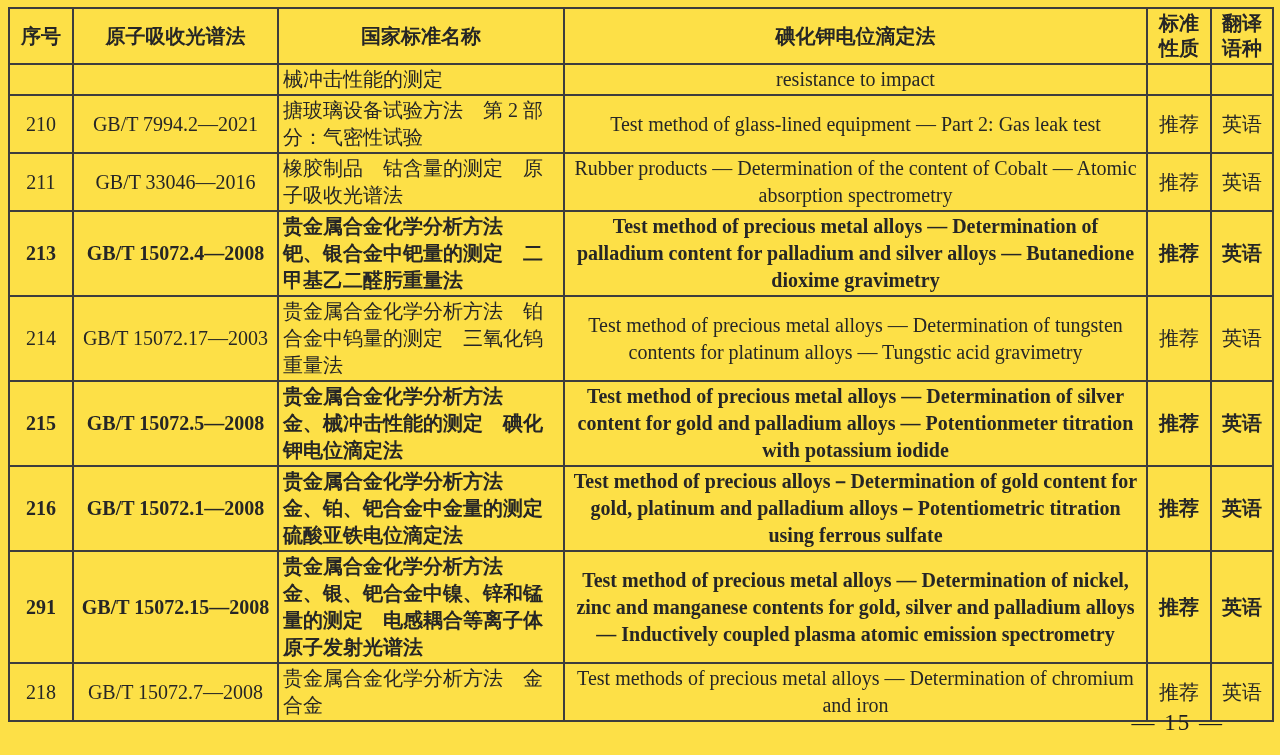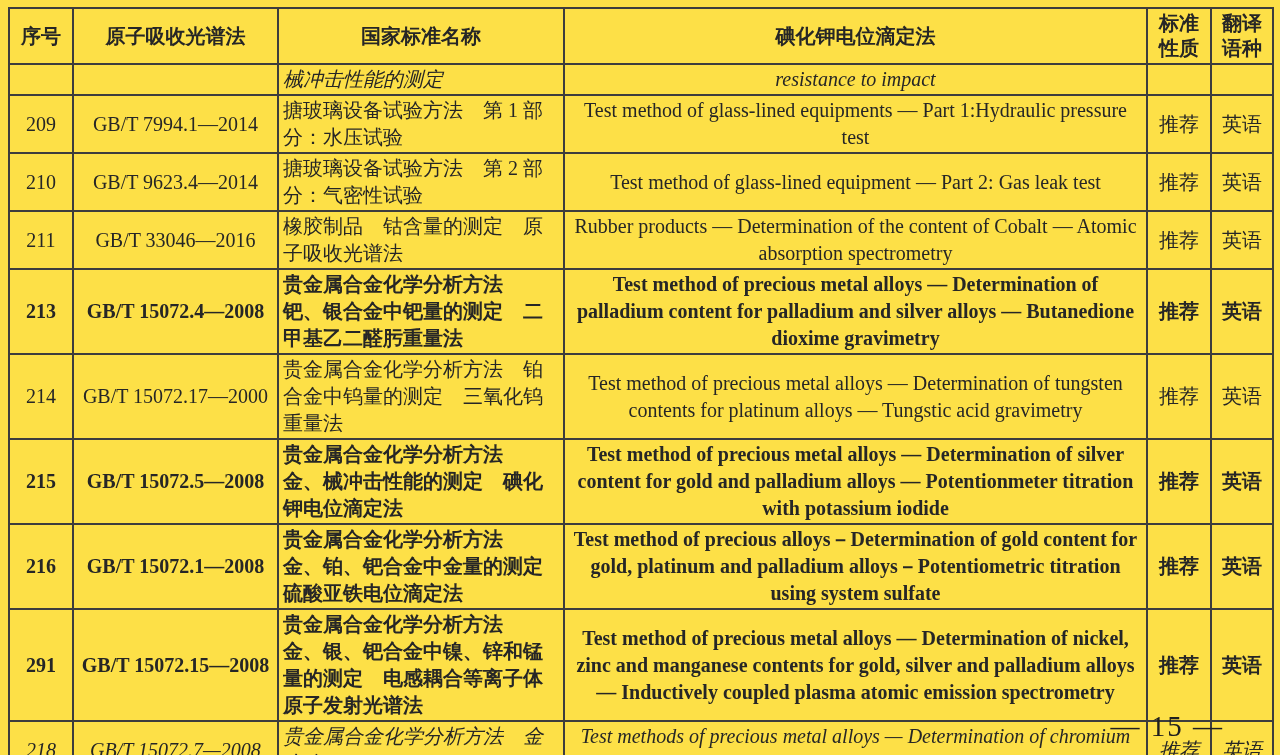--- a/index.html
+++ b/index.html
@@ -40,28 +40,28 @@
     padding:1px 4px;
   }
   td.ctr{text-align:center;}
   td.cn{text-align:left;padding-left:7px;padding-right:4px;}
   td.en{
     text-align:center;
     font-size:19px;
     line-height:26px;
     padding-left:10px;padding-right:10px;margin-top:41px;
   }
-  tr.rh1 td{height:26px;font-style:italic;}
+  tr.rh1 td{height:26px;}
   tr.rh2 td{height:53px;}
   tr.rh3 td{height:80px;font-weight:bold;}
   .page-footer{
     position:absolute;
     right:56px;
     top:710px;
-    font-size:29px;
+    font-size:23px;
     letter-spacing:2px;
     color:#1f1f1f;
   }
 </style>
 </head>
 <body>
 
 <div class="sheet">
 
   <table class="std">
@@ -86,30 +86,22 @@
     <tbody>
       <tr class="rh1">
         <td class="ctr"></td>
         <td class="ctr"></td>
         <td class="cn">械冲击性能的测定</td>
         <td class="en">resistance to impact</td>
         <td class="ctr"></td>
         <td class="ctr"></td>
       </tr>
       <tr class="rh2">
-        <td class="ctr">209</td>
-        <td class="ctr">GB/T 7994.1—2014</td>
-        <td class="cn">搪玻璃设备试验方法　第 1 部分：水压试验</td>
-        <td class="en">Test method of glass-lined equipments — Part 1:Hydraulic pressure test</td>
-        <td class="ctr">推荐</td>
-        <td class="ctr">英语</td>
-      </tr>
-      <tr class="rh2">
         <td class="ctr">210</td>
-        <td class="ctr">GB/T 9623.4—2014</td>
+        <td class="ctr">GB/T 7994.2—2021</td>
         <td class="cn">搪玻璃设备试验方法　第 2 部分：气密性试验</td>
         <td class="en">Test method of glass-lined equipment — Part 2: Gas leak test</td>
         <td class="ctr">推荐</td>
         <td class="ctr">英语</td>
       </tr>
       <tr class="rh2">
         <td class="ctr">211</td>
         <td class="ctr">GB/T 33046—2016</td>
         <td class="cn">橡胶制品　钴含量的测定　原子吸收光谱法</td>
         <td class="en">Rubber products — Determination of the content of Cobalt — Atomic absorption spectrometry</td>
@@ -119,39 +111,39 @@
       <tr class="rh3">
         <td class="ctr">213</td>
         <td class="ctr">GB/T 15072.4—2008</td>
         <td class="cn">贵金属合金化学分析方法　钯、银合金中钯量的测定　二甲基乙二醛肟重量法</td>
         <td class="en">Test method of precious metal alloys — Determination of palladium content for palladium and silver alloys — Butanedione dioxime gravimetry</td>
         <td class="ctr">推荐</td>
         <td class="ctr">英语</td>
       </tr>
       <tr class="rh2">
         <td class="ctr">214</td>
-        <td class="ctr">GB/T 15072.17—2000</td>
+        <td class="ctr">GB/T 15072.17—2003</td>
         <td class="cn">贵金属合金化学分析方法　铂合金中钨量的测定　三氧化钨重量法</td>
         <td class="en">Test method of precious metal alloys — Determination of tungsten contents for platinum alloys — Tungstic acid gravimetry</td>
         <td class="ctr">推荐</td>
         <td class="ctr">英语</td>
       </tr>
       <tr class="rh3">
         <td class="ctr">215</td>
         <td class="ctr">GB/T 15072.5—2008</td>
         <td class="cn">贵金属合金化学分析方法　金、械冲击性能的测定　碘化钾电位滴定法</td>
         <td class="en">Test method of precious metal alloys — Determination of silver content for gold and palladium alloys — Potentionmeter titration with potassium iodide</td>
         <td class="ctr">推荐</td>
         <td class="ctr">英语</td>
       </tr>
       <tr class="rh3">
         <td class="ctr">216</td>
         <td class="ctr">GB/T 15072.1—2008</td>
         <td class="cn">贵金属合金化学分析方法　金、铂、钯合金中金量的测定　硫酸亚铁电位滴定法</td>
-        <td class="en">Test method of precious alloys－Determination of gold content for gold, platinum and palladium alloys－Potentiometric titration using system sulfate</td>
+        <td class="en">Test method of precious alloys－Determination of gold content for gold, platinum and palladium alloys－Potentiometric titration using ferrous sulfate</td>
         <td class="ctr">推荐</td>
         <td class="ctr">英语</td>
       </tr>
       <tr class="rh3">
         <td class="ctr">291</td>
         <td class="ctr">GB/T 15072.15—2008</td>
         <td class="cn">贵金属合金化学分析方法　金、银、钯合金中镍、锌和锰量的测定　电感耦合等离子体原子发射光谱法</td>
         <td class="en">Test method of precious metal alloys — Determination of nickel, zinc and manganese contents for gold, silver and palladium alloys — Inductively coupled plasma atomic emission spectrometry</td>
         <td class="ctr">推荐</td>
         <td class="ctr">英语</td>

